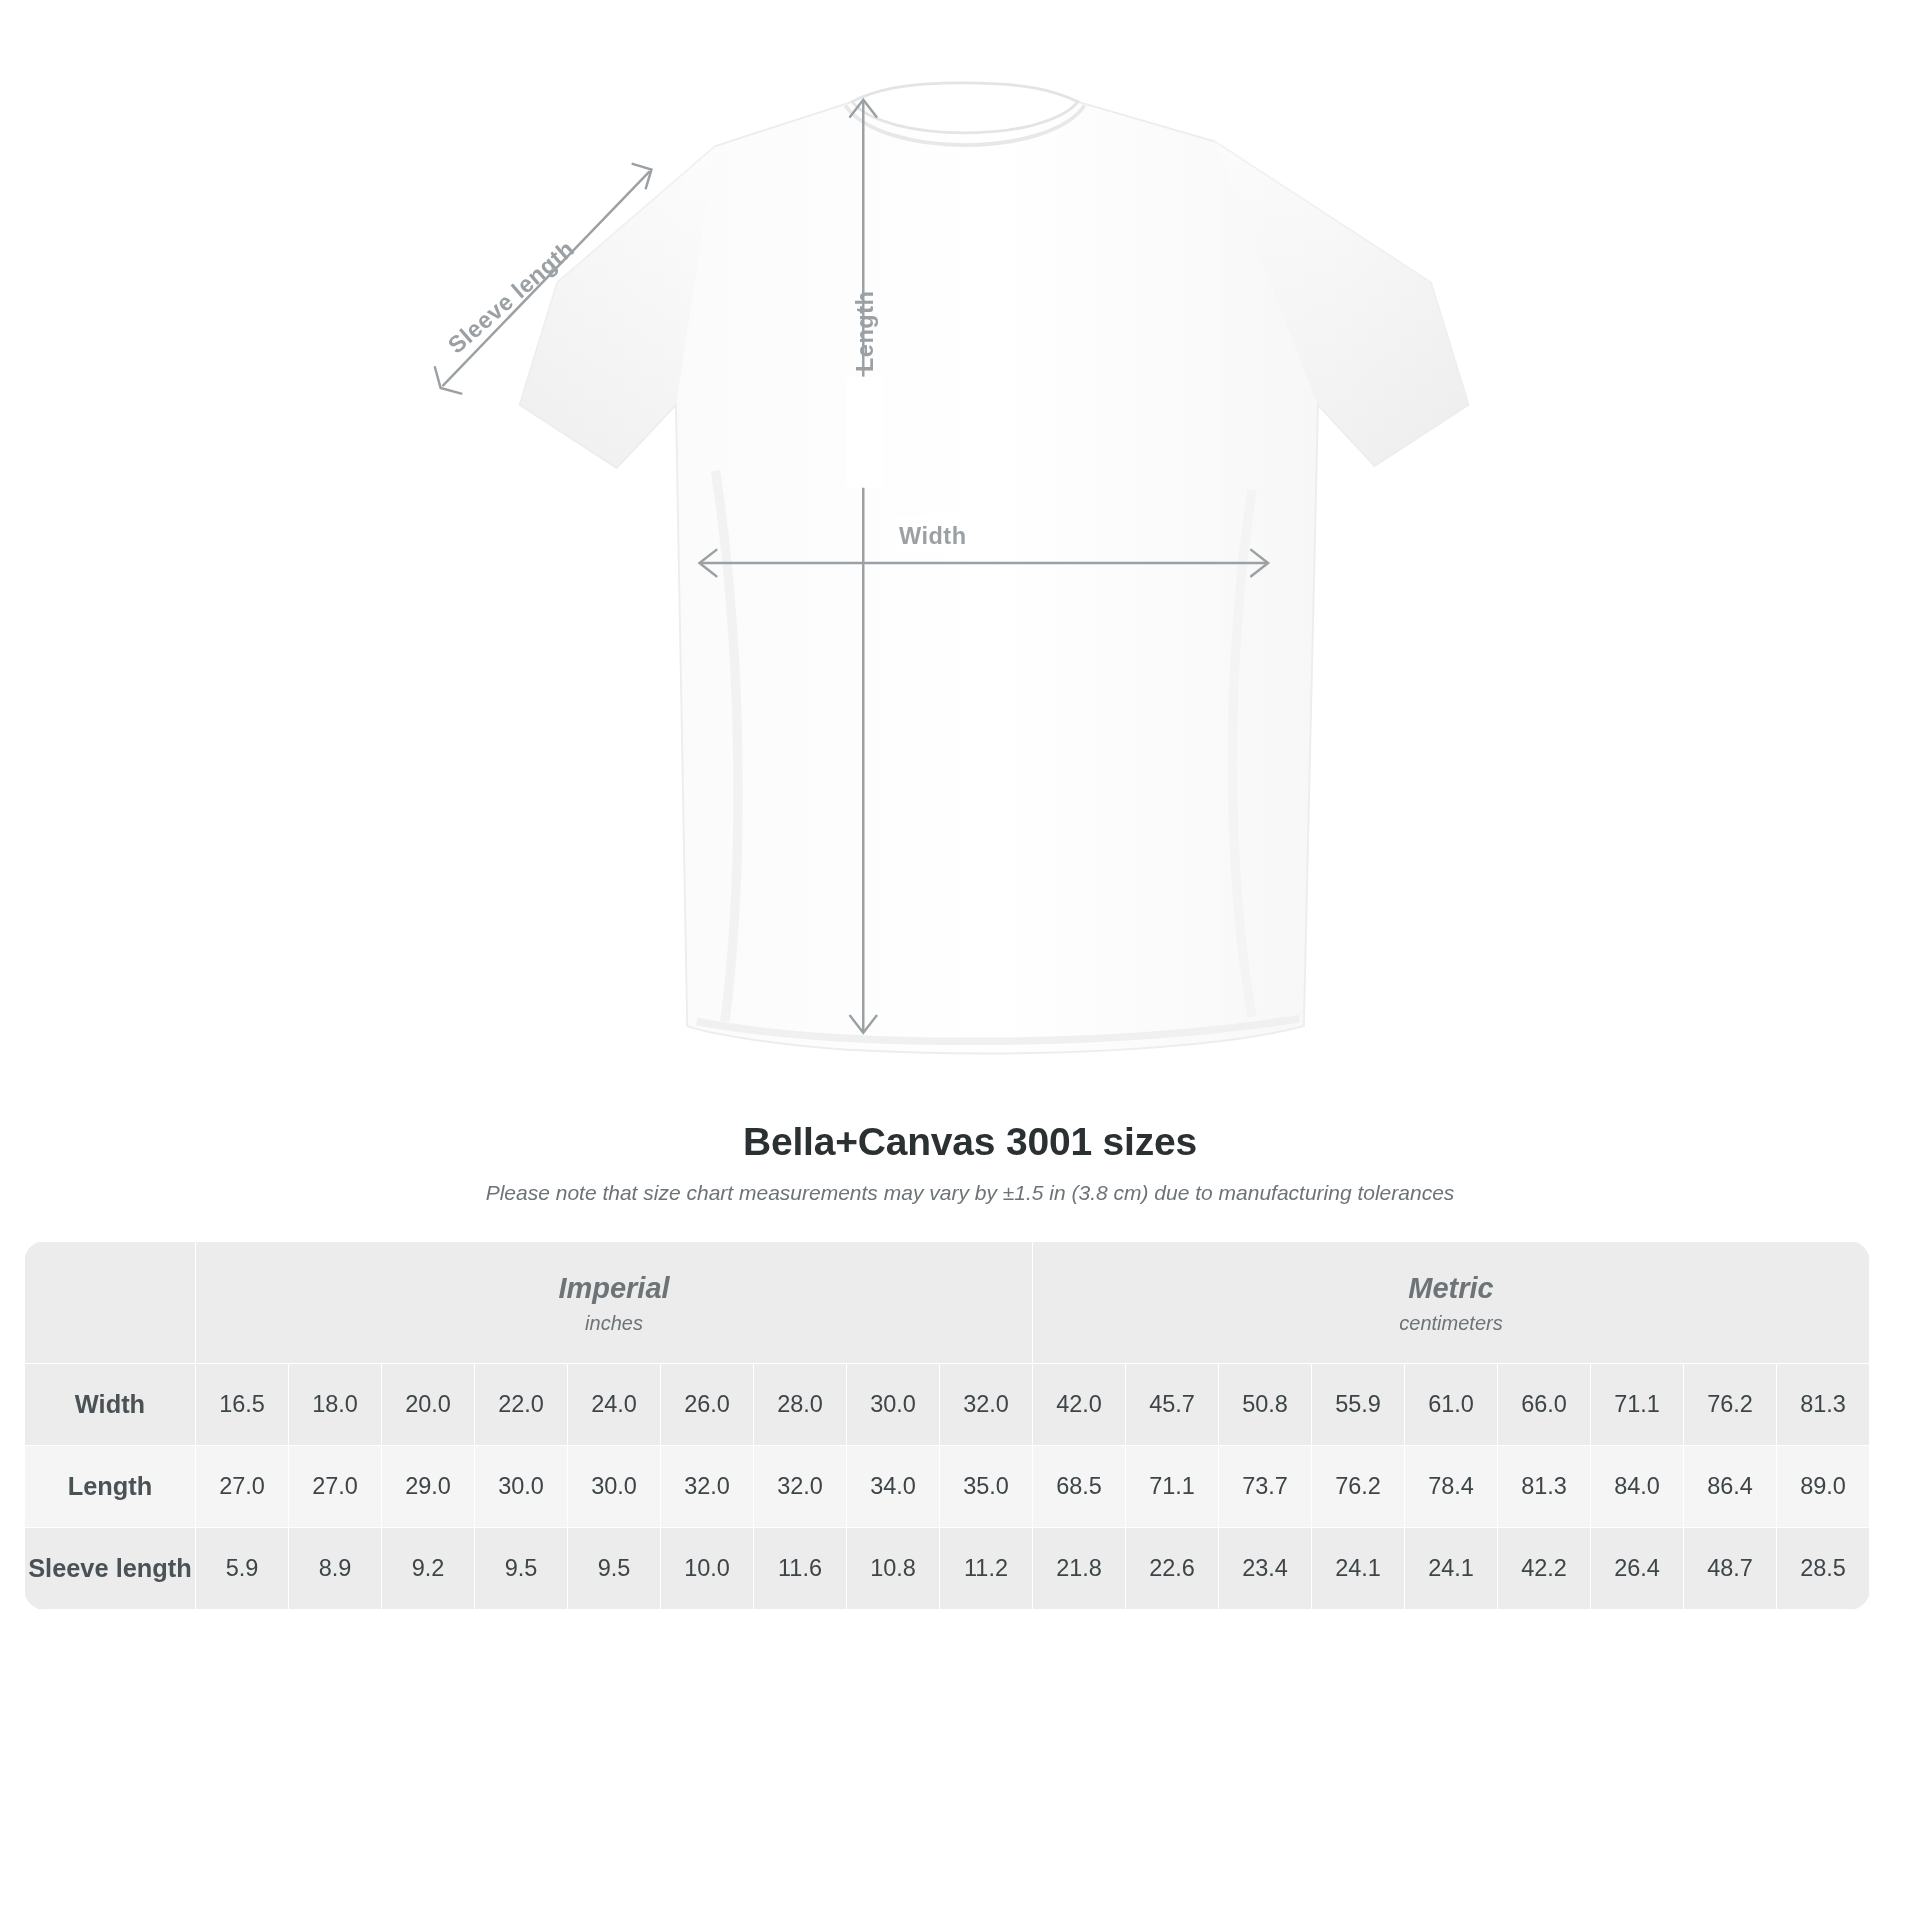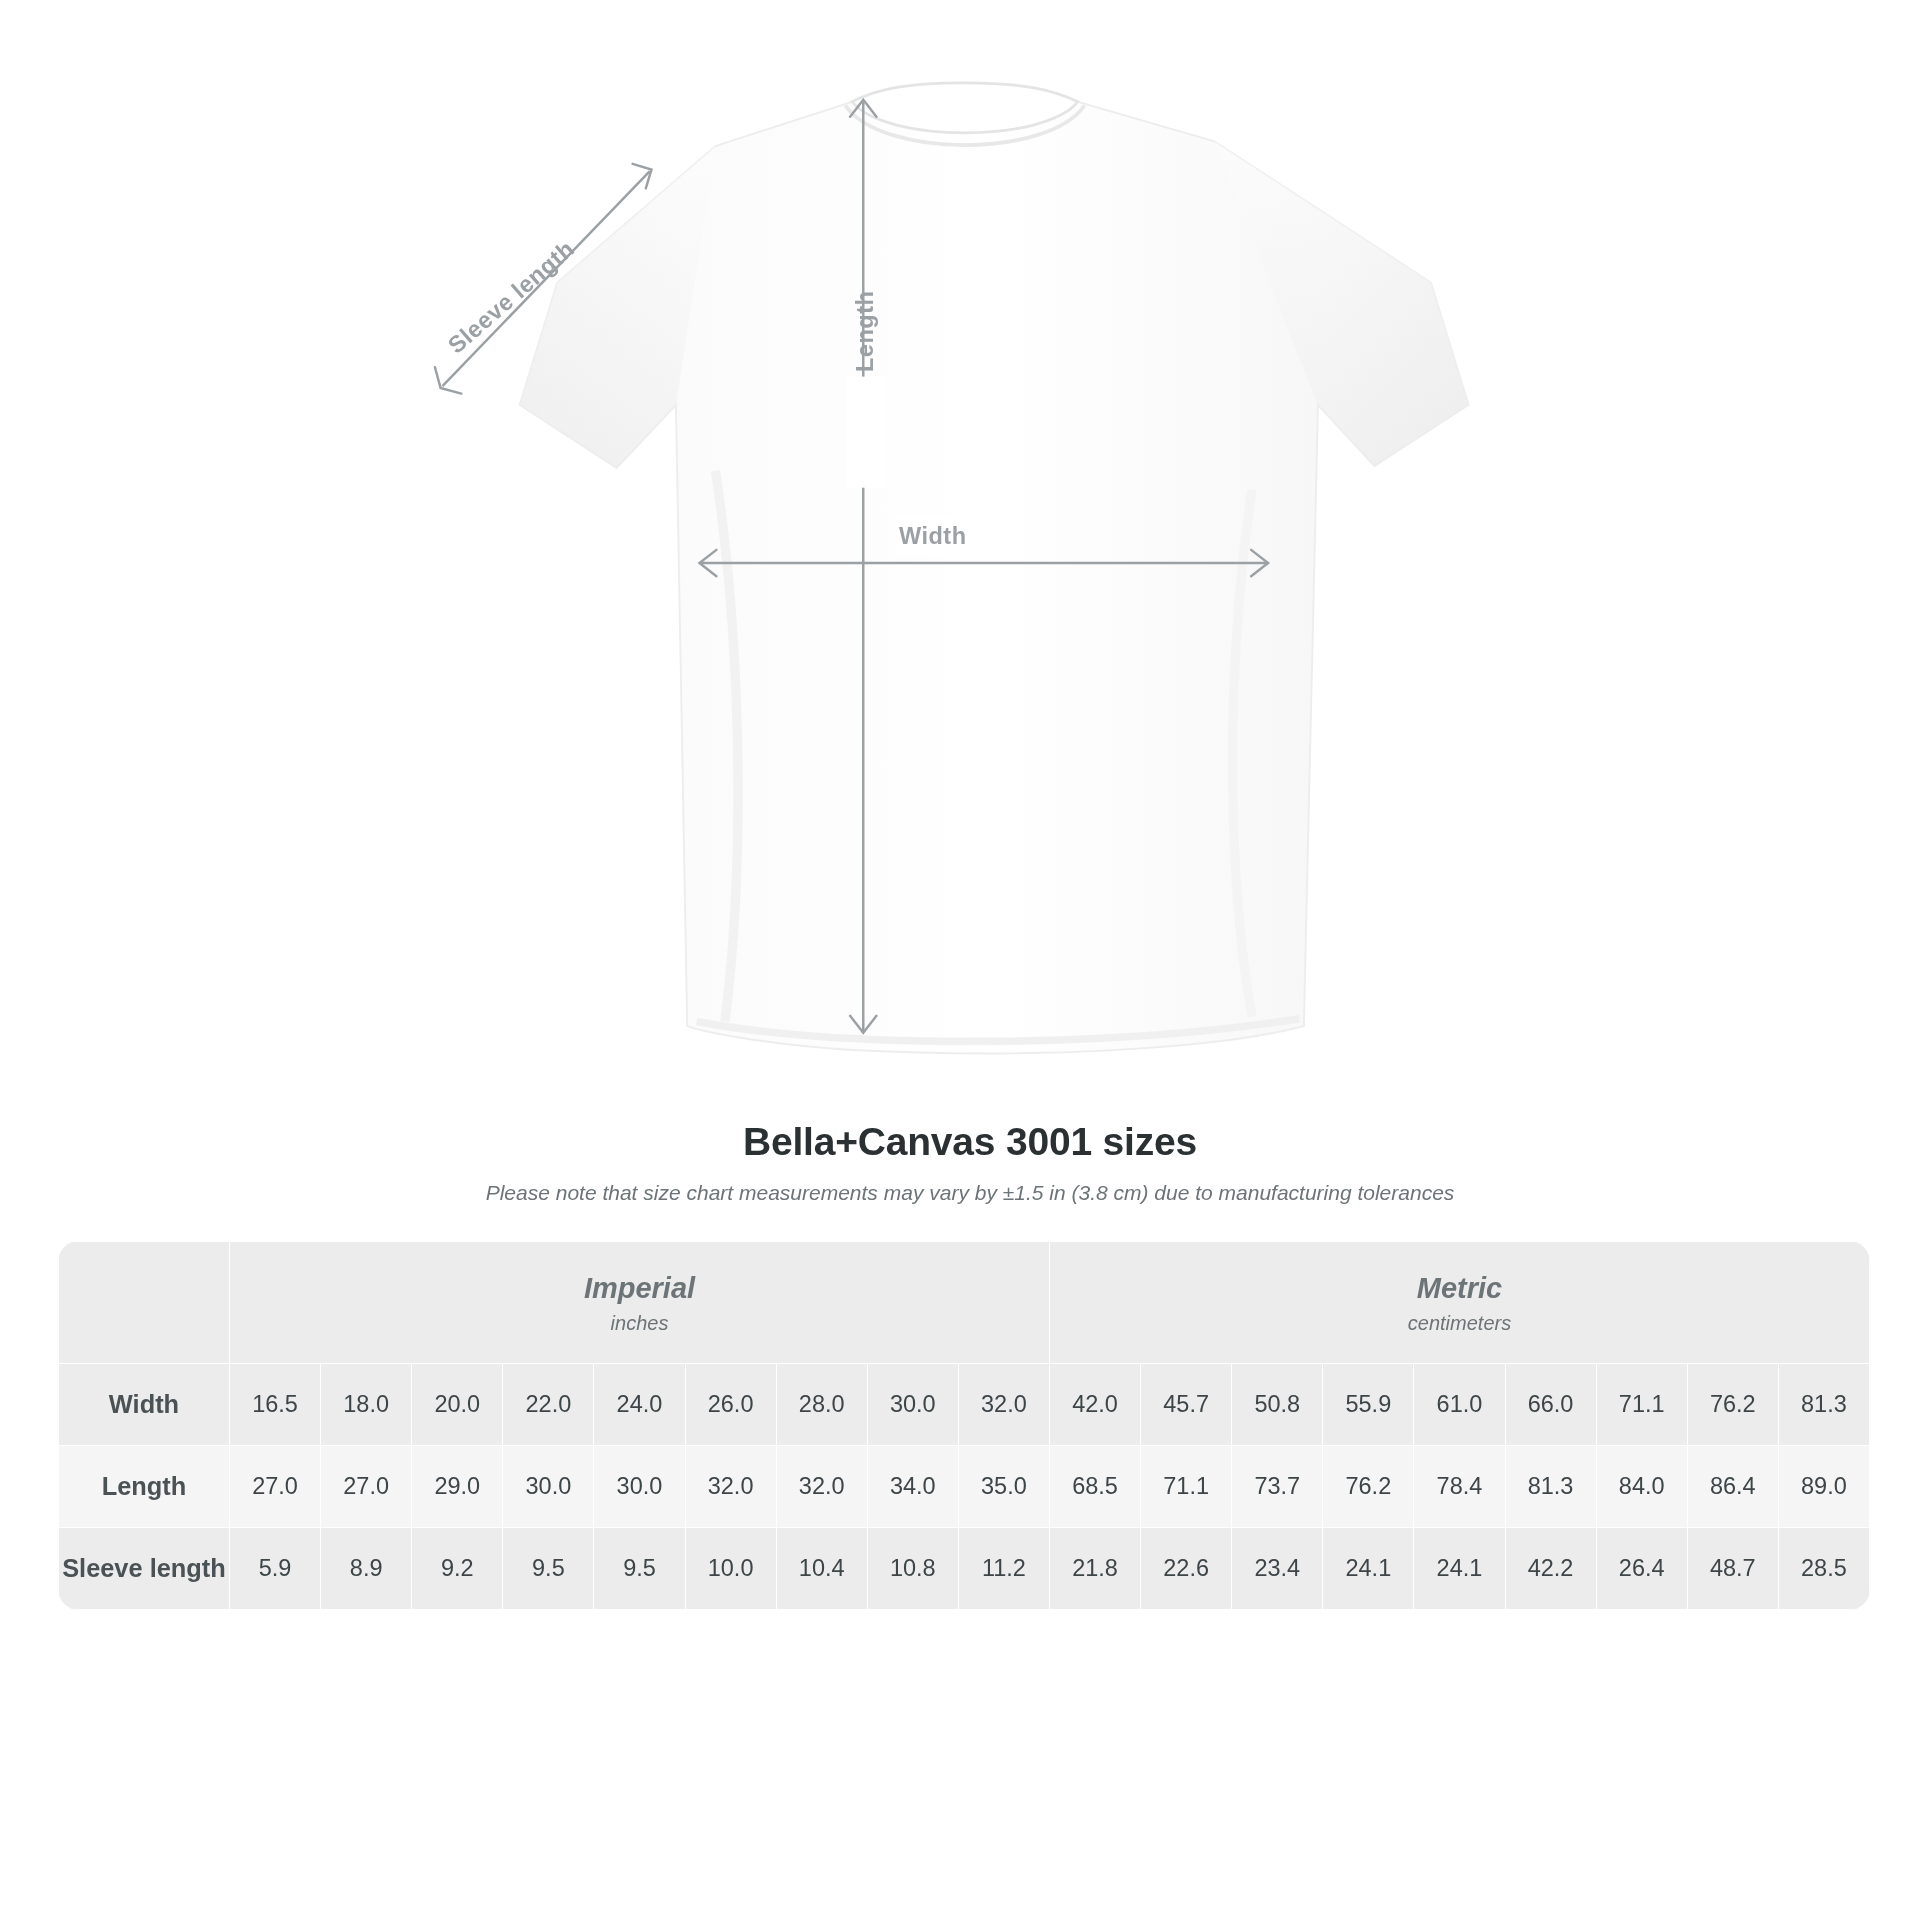--- a/index.html
+++ b/index.html
@@ -72,21 +72,21 @@
   .chart-note {
     font-size: 21px;
     font-style: italic;
     color: #6c7477;
     margin-top: 17px;
     padding-left: 12px;
   }
 
   
   .table-wrap {
-    margin: 36px 58px 0 58px;
+    margin: 36px 58px 0 24px;
     border-radius: 21px;
     overflow: hidden;
     background: #ffffff;
   }
   table.size-table {
     border-collapse: collapse;
     width: 100%;
     table-layout: fixed;
   }
   table.size-table td,
@@ -316,21 +316,21 @@
             <td>89.0</td>
           </tr>
           <tr class="data-row">
             <td class="rowhead">Sleeve length</td>
             <td>5.9</td>
             <td>8.9</td>
             <td>9.2</td>
             <td>9.5</td>
             <td>9.5</td>
             <td>10.0</td>
-            <td>10.4</td>
+            <td>11.6</td>
             <td>10.8</td>
             <td>11.2</td>
             <td>21.8</td>
             <td>22.6</td>
             <td>23.4</td>
             <td>24.1</td>
             <td>24.1</td>
             <td>42.2</td>
             <td>26.4</td>
             <td>48.7</td>

